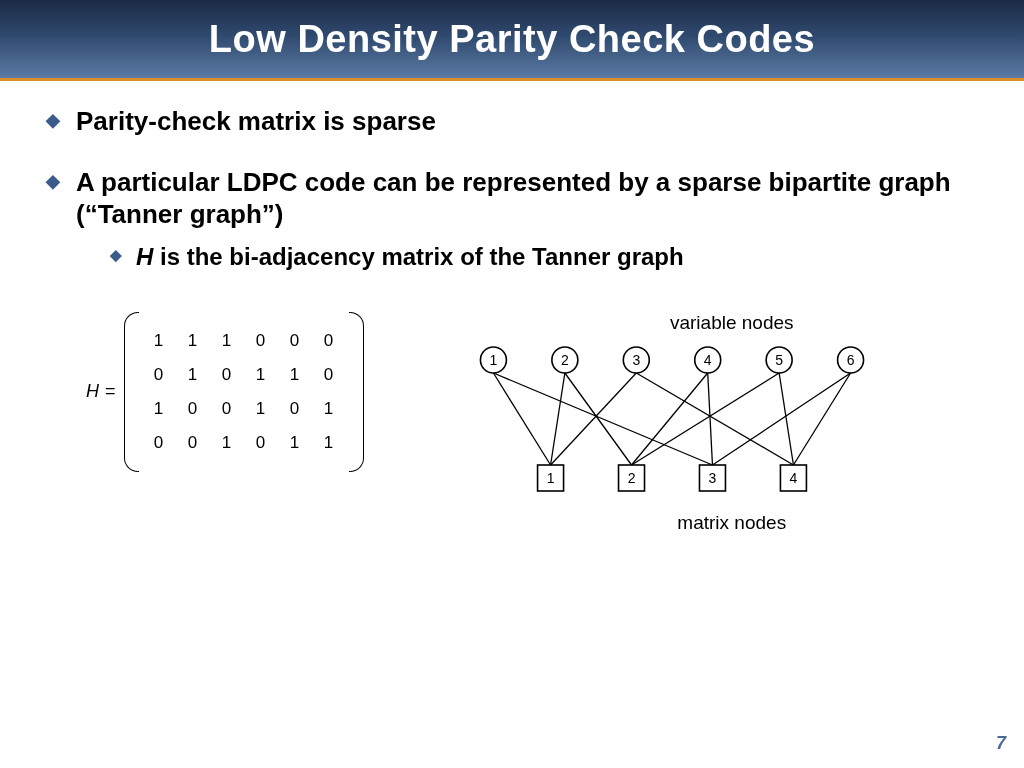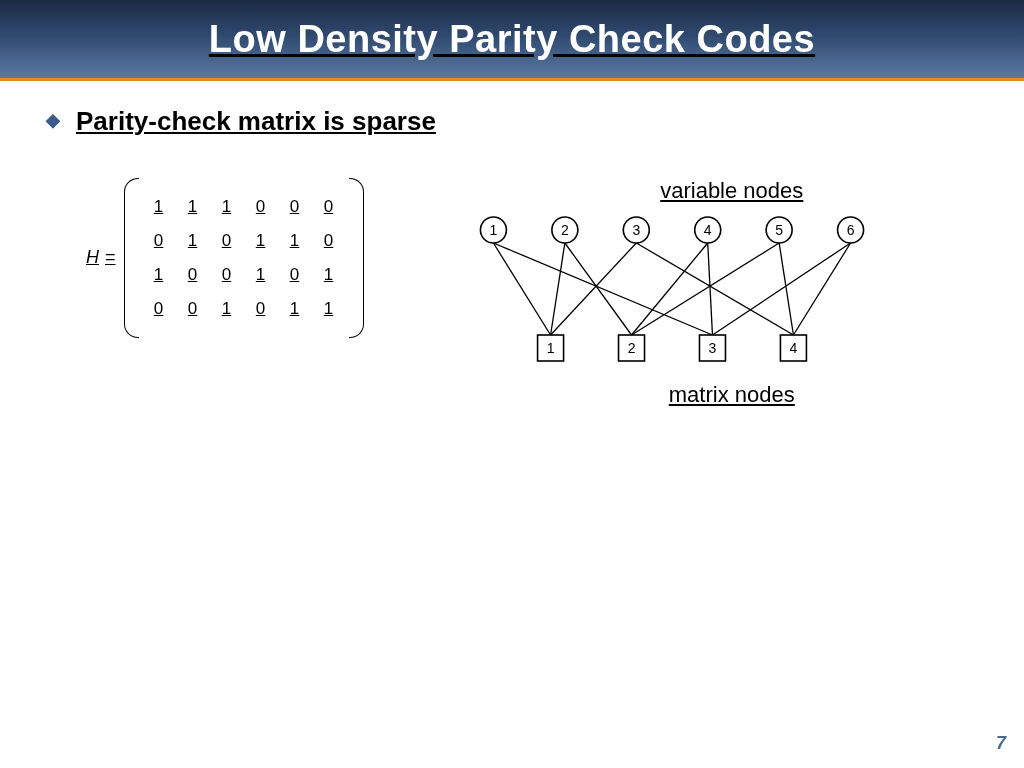--- a/index.html
+++ b/index.html
@@ -1,17 +1,17 @@
 <!DOCTYPE html>
 <html><head>
 <meta charset="utf-8">
 <style>
   * { margin: 0; padding: 0; box-sizing: border-box; }
   html, body { width: 1024px; height: 768px; font-family: Arial, Helvetica, sans-serif; background: #fff; color: #000; overflow: hidden; }
-  .slide { width: 1024px; height: 768px; position: relative; text-decoration: underline; }
+  .slide { width: 1024px; height: 768px; position: relative; }
   .title-bar {
     width: 100%; height: 78px;
     background: linear-gradient(to bottom, #1a2a44 0%, #2f496e 45%, #5a7aa3 100%);
     display: flex; align-items: center; justify-content: center;
   }
   .title-bar h1 { color: #fff; font-size: 38px; font-weight: bold; letter-spacing: 0.5px; }
   .rule { width: 100%; height: 3px; background: #d98d2b; }
   .content { padding: 24px 64px 0 46px; }
   ul.bullets { list-style: none; }
   ul.bullets > li { position: relative; padding-left: 30px; margin-bottom: 28px; font-size: 26px; font-weight: bold; line-height: 1.25; }
@@ -27,38 +27,46 @@
   .matrix { position: relative; padding: 12px 18px; }
   .matrix::before, .matrix::after {
     content: ""; position: absolute; top: 0; bottom: 0; width: 14px;
     border: 1.5px solid #000;
   }
   .matrix::before { left: 0; border-right: none; border-radius: 14px 0 0 14px; }
   .matrix::after  { right: 0; border-left: none; border-radius: 0 14px 14px 0; }
   .matrix table { border-collapse: collapse; }
   .matrix td { width: 34px; height: 34px; text-align: center; font-size: 17px; font-family: Arial, sans-serif; }
   .graph-wrap { flex: 1; position: relative; }
-  .graph-label-top, .graph-label-bottom { text-align: center; font-size: 22px; font-family: Arial, sans-serif; }
+  .graph-label-top, .graph-label-bottom { text-align: center; font-size: 19px; font-family: Arial, sans-serif; }
   .graph-label-top { margin-bottom: 4px; margin-left: 120px; }
   .graph-label-bottom { margin-top: 4px; margin-left: 120px; }
   svg.tanner { display: block; margin: 0 auto; }
   .page-num { position: absolute; right: 18px; bottom: 14px; color: #4a6a99; font-style: italic; font-weight: bold; font-size: 18px; }
 </style>
 </head>
 <body>
 
 <div class="slide">
   <div class="title-bar">
     <h1>Low Density Parity Check Codes</h1>
   </div>
   <div class="rule"></div>
 
   <div class="content">
     <ul class="bullets">
       <li>Parity-check matrix is sparse</li>
+      <li>
+        <span>A particular LDPC code can be represented by a sparse bipartite graph (“Tanner graph”)</span>
+        <ul class="sub">
+          <li>
+            <span class="italic">H</span><span> is the bi-adjacency matrix of the Tanner graph</span>
+          </li>
+        </ul>
+      </li>
     </ul>
 
     <div class="figures">
       <div class="matrix-wrap">
         <span class="matrix-label">H</span>
         <span class="matrix-eq">=</span>
         <div class="matrix">
           <table>
             <tbody>
                 <tr>

